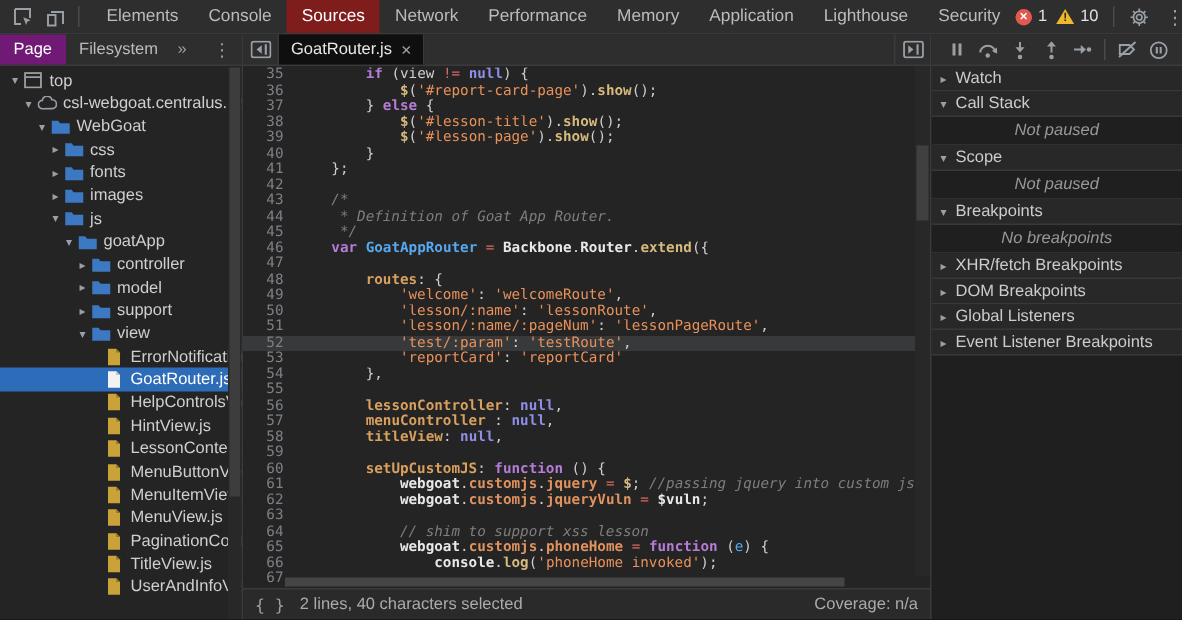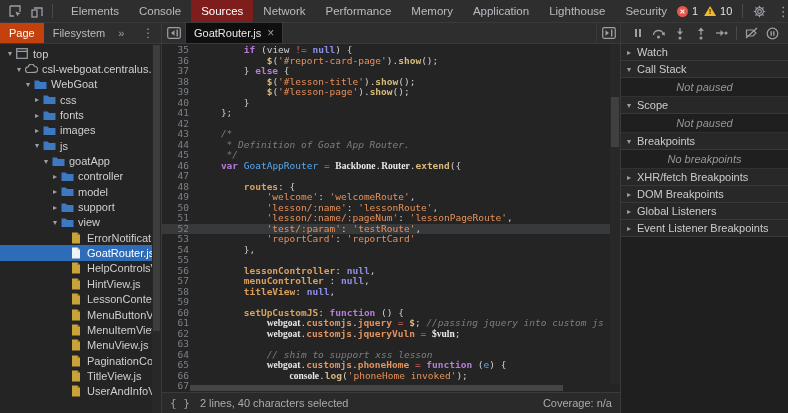--- a/index.html
+++ b/index.html
@@ -28,21 +28,21 @@
   .warn-tri { width:12px; height:10px; background:#f0b72f;
               clip-path: polygon(50% 0, 100% 100%, 0 100%);
               color:#332a00; font-size:8px; line-height:12px; text-align:center; font-weight:bold; }
   .glyph-btn { color:#9aa0a6; font-size:13px; width:16px; text-align:center; }
   
   .dt-body { flex:1; display:flex; min-height:0; }
   
   .navigator { width:162px; flex:none; border-right:1px solid #3a3a3a; display:flex; flex-direction:column; background:#242424; position:relative; }
   .nav-header { height:21px; flex:none; background:#2e2e2e; border-bottom:1px solid #3a3a3a; display:flex; align-items:center; }
   .nav-tab { padding:0 9px; height:100%; display:flex; align-items:center; color:#b8bcc0; }
-  .nav-tab.selected { background:#c2410c; color:#fff; }
+  .nav-tab.selected { background:#701a75; color:#fff; }
   .nav-overflow { color:#9aa0a6; padding:0 4px; }
   .nav-menu { margin-left:auto; color:#9aa0a6; padding:0 7px; font-size:12px; }
   .tree { flex:1; overflow:hidden; padding-top:2px; position:relative; }
   .tree-row { height:15.35px; display:flex; align-items:center; white-space:nowrap; overflow:hidden; color:#cfcfcf; }
   .tree-row.selected { background:#2d6cb8; color:#ffffff; }
   .tw-arrow { width:10px; flex:none; text-align:center; color:#9aa0a6; font-size:8px; }
   .tw-icon { width:14px; flex:none; display:flex; align-items:center; justify-content:center; margin-right:4px; }
   .nav-scrollbar { position:absolute; right:0; top:22px; bottom:0; width:9px; background:#282828; }
   .nav-scrollbar .thumb { position:absolute; top:0; left:1px; width:7px; height:286px; background:#3d3d3d; }
   
@@ -57,22 +57,22 @@
   .code-line { display:flex; height:10.5px; line-height:10.5px; white-space:pre;align-items:center; }
   .code-line.hl { background:#37393b; }
   .gutter { width:36px; flex:none; text-align:right; padding-right:9px; color:#7c8087; }
   .src { flex:1; overflow:hidden; color:#cfcfcf; }
   .tk-kw   { color:#b57dd8; font-weight:bold; }
   .tk-str  { color:#e8915a; }
   .tk-prop { color:#d9a05e; font-weight:bold; }
   .tk-atom { color:#8f8fe8; font-weight:bold; }
   .tk-op   { color:#d66860; }
   .tk-fn   { color:#d7ba7d; font-weight:bold; }
-  .tk-vardef { color:#56a8f0; font-weight:normal; }
-  .tk-obj  { color:#e9e9e9; font-weight:bold;font-family:Liberation Serif, serif; }
+  .tk-vardef { color:#56a8f0; font-weight:bold; }
+  .tk-obj  { color:#e9e9e9; font-weight:bold; }
   .tk-oprop{ color:#e0925f; font-weight:bold; }
   .tk-cm   { color:#7e7e7e; font-style:italic; }
   .tk-param{ color:#56a8f0; }
   .v-scrollbar { position:absolute; top:0; right:0; bottom:8px; width:10px; background:#282828; }
   .v-scrollbar .thumb { position:absolute; top:53px; left:1px; width:8px; height:50px; background:#404040; }
   .h-scrollbar { position:absolute; left:0; right:10px; bottom:0; height:8px; }
   .h-scrollbar .thumb { position:absolute; left:28px; width:373px; top:1px; height:6px; background:#454545; }
   .statusbar { height:21px; flex:none; background:#2a2a2a; border-top:1px solid #3a3a3a; display:flex; align-items:center; color:#ababab; padding:0 8px; }
   .statusbar .braces { font-family:"DejaVu Sans Mono", monospace; color:#9aa0a6; margin-right:10px; }
   .statusbar .right { margin-left:auto; }

